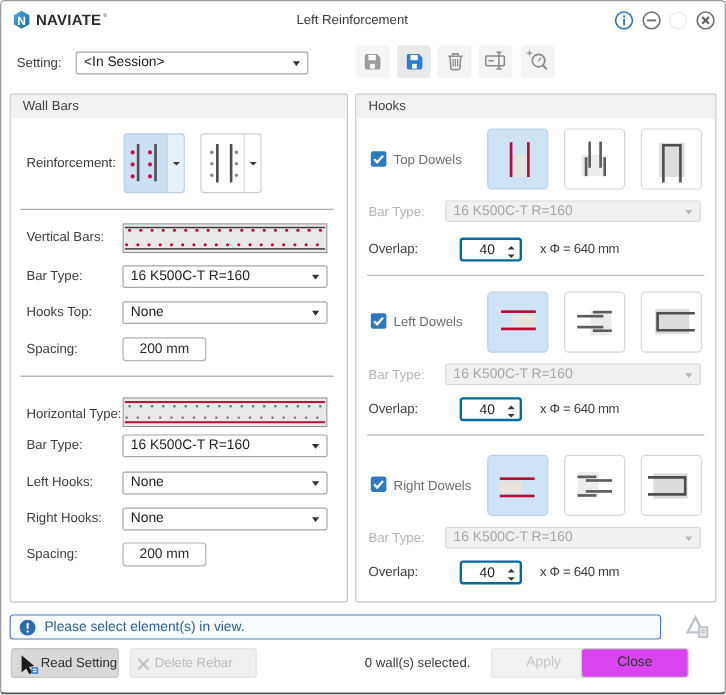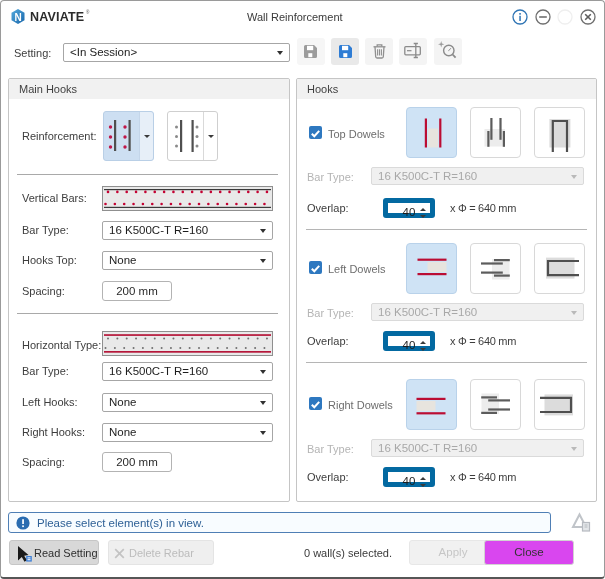--- a/index.html
+++ b/index.html
@@ -14,21 +14,21 @@
 .combo.dis .ca{border-top-color:#b9b9b9;}
 .tbox{position:absolute;height:20px;background:#fff;border:1px solid #b3b3b3;border-radius:3px;font-size:11.5px;line-height:19px;color:#2a2a2a;text-align:center;box-sizing:border-box;}
 .grp{position:absolute;border:1px solid #c5c5c5;border-radius:2px;background:#fff;box-sizing:border-box;}
 .ghead{position:absolute;left:0;top:0;right:0;height:20px;background:#f1f1f1;border-radius:2px 2px 0 0;}
 .ghead span{position:absolute;left:10px;top:4px;font-size:11px;color:#3f3f3f;}
 .sep{position:absolute;height:1px;background:#a9a9a9;}
 .ib{position:absolute;width:51px;height:51px;border:1px solid #d8d8d8;border-radius:4px;background:#fff;box-sizing:border-box;}
 .ib.sel{background:#cfe3f5;border-color:#b9d2ea;}
 .ib svg{position:absolute;left:0;top:0;}
 .cbx{position:absolute;width:13px;height:13px;background:#2e78c0;border-radius:2px;}
-.spin{position:absolute;width:52px;height:20px;background:#fff;border:5px solid #0369a1;border-radius:3px;box-sizing:border-box;}
+.spin{position:absolute;width:52px;height:20px;background:#fff;border:2px solid #0369a1;border-radius:3px;box-sizing:border-box;}
 .spin .v{position:absolute;left:2px;top:3px;width:38px;text-align:center;font-size:11.5px;color:#1c1c1c;}
 .spin .up{position:absolute;right:4px;top:4.5px;width:0;height:0;border-left:3px solid transparent;border-right:3px solid transparent;border-bottom:3.5px solid #3a3a3a;}
 .spin .dn{position:absolute;right:4px;top:12px;width:0;height:0;border-left:3px solid transparent;border-right:3px solid transparent;border-top:3.5px solid #3a3a3a;}
 .btn{position:absolute;height:25px;border-radius:3px;font-size:11.5px;box-sizing:border-box;text-align:center;white-space:nowrap;}
 .btn span{white-space:nowrap;}
 .wbtn{position:absolute;top:9px;width:16px;height:16px;}
 </style>
 </head>
 <body>
 <div id="dlg">
@@ -39,41 +39,41 @@
         <linearGradient id="hg" x1="0" y1="0" x2="1" y2="1">
 <stop offset="0" stop-color="#54aadd"></stop>
           <stop offset="1" stop-color="#1a67ab"></stop>
         </linearGradient>
       </defs>
 <polygon points="8,1 14.5,4.7 14.5,12.3 8,16 1.5,12.3 1.5,4.7" fill="url(#hg)"></polygon>
 <text x="8" y="12.6" font-size="10" font-weight="bold" fill="#fff" text-anchor="middle" font-family="Liberation Sans">N</text>
 <text x="20" y="12.5" font-size="12.5" font-weight="bold" fill="#2b2b2b" letter-spacing="0.2" font-family="Liberation Sans">NAVIATE</text>
 <text x="76" y="6" font-size="4.5" fill="#555" font-family="Liberation Sans">®</text>
 </svg>
-<div class="lb" style="left:247px;top:10px;color:#3a3a3a;">Wall Reinforcement</div>
+<div class="lb" style="left:247px;top:10px;color:#3a3a3a;">Left Reinforcement</div>
 
 <svg class="wbtn" style="left:512px;" viewBox="0 0 16 16">
       <circle cx="8" cy="8" r="7" fill="none" stroke="#2e74b4" stroke-width="1.3"></circle>
       <rect x="7.3" y="4" width="1.5" height="1.7" fill="#2e74b4"></rect>
       <rect x="7.3" y="6.8" width="1.5" height="5.2" fill="#2e74b4"></rect>
     </svg>
 <svg class="wbtn" style="left:535px;" viewBox="0 0 16 16">
       <circle cx="8" cy="8" r="7" fill="none" stroke="#6f6f6f" stroke-width="1.3"></circle>
       <rect x="4.2" y="7.2" width="7.6" height="1.6" fill="#6f6f6f"></rect>
     </svg>
 <svg class="wbtn" style="left:557px;" viewBox="0 0 16 16">
       <circle cx="8" cy="8" r="7" fill="none" stroke="#efefef" stroke-width="1.3"></circle>
     </svg>
 <svg class="wbtn" style="left:580px;" viewBox="0 0 16 16">
       <circle cx="8" cy="8" r="7" fill="none" stroke="#6f6f6f" stroke-width="1.3"></circle>
       <path d="M5.2 5.2 L10.8 10.8 M10.8 5.2 L5.2 10.8" stroke="#5c5c5c" stroke-width="1.6"></path>
     </svg>
 
 <div class="lb" style="left:14px;top:46px;">Setting:</div>
-<div class="combo" style="left:63px;top:43px;width:227px;">&lt;In Session&gt;<span class="ca"></span></div>
+<div class="combo" style="left:63px;top:43px;width:194px;">&lt;In Session&gt;<span class="ca"></span></div>
 
 <div style="position:absolute;left:297px;top:38px;width:28px;height:27px;background:#f6f6f6;border-radius:3px;"></div>
 <div style="position:absolute;left:365px;top:38px;width:28px;height:27px;background:#f4f4f4;border-radius:3px;"></div>
 <div style="position:absolute;left:399px;top:38px;width:28px;height:27px;background:#f4f4f4;border-radius:3px;"></div>
 <div style="position:absolute;left:434px;top:38px;width:28px;height:27px;background:#f4f4f4;border-radius:3px;"></div>
 <svg style="position:absolute;left:303px;top:44px;" width="15" height="15" viewBox="0 0 15 15">
 <path d="M2.5 1 h8.5 l3 3 v8.5 a1.5 1.5 0 0 1 -1.5 1.5 h-10 a1.5 1.5 0 0 1 -1.5 -1.5 v-10 a1.5 1.5 0 0 1 1.5 -1.5 z" fill="#9c9c9c"></path>
 <rect x="4" y="1.8" width="6.2" height="4.4" fill="#fff"></rect>
       <rect x="5.3" y="9.2" width="4" height="4" fill="#fff"></rect>
     </svg>
@@ -103,21 +103,21 @@
 <g stroke="#8a8a8a" fill="none" stroke-width="1.4">
 <circle cx="10.8" cy="9.5" r="5.2"></circle>
 <path d="M14.6 13.5 l3 3.2" stroke-width="1.8"></path>
 </g>
 <path d="M3.2 0 L3.9 2.5 L6.4 3.2 L3.9 3.9 L3.2 6.4 L2.5 3.9 L0 3.2 L2.5 2.5 Z" fill="#9a9a9a"></path>
 <path d="M12.9 7.2 l-2.1 2.3 l-0.1 0.6" stroke="#8a8a8a" stroke-width="1" fill="none"></path>
     </svg>
 
 <div class="grp" style="left:8px;top:78px;width:282px;height:424px;">
       <div class="ghead">
-        <span>Main Hooks</span>
+        <span>Wall Bars</span>
       </div>
     </div>
 
 <div class="lb" style="left:22px;top:129px;">Reinforcement:</div>
 
 <div style="position:absolute;left:103px;top:111px;width:51px;height:50px;border:1px solid #b9cfe6;border-radius:3px;background:#cddff2;box-sizing:border-box;">
 <div style="position:absolute;right:0;top:0;width:13px;height:48px;background:#e7eff8;border-left:1px solid #c4d6ea;border-radius:0 3px 3px 0;"></div>
 <div style="position:absolute;right:3.5px;top:23px;width:0;height:0;border-left:3px solid transparent;border-right:3px solid transparent;border-top:3.5px solid #3a3a3a;"></div>
 <svg width="37" height="48" viewBox="0 0 37 48" style="position:absolute;left:0;top:0;">
 <rect x="10" y="8" width="2.2" height="31" fill="#4f4f4f"></rect>

